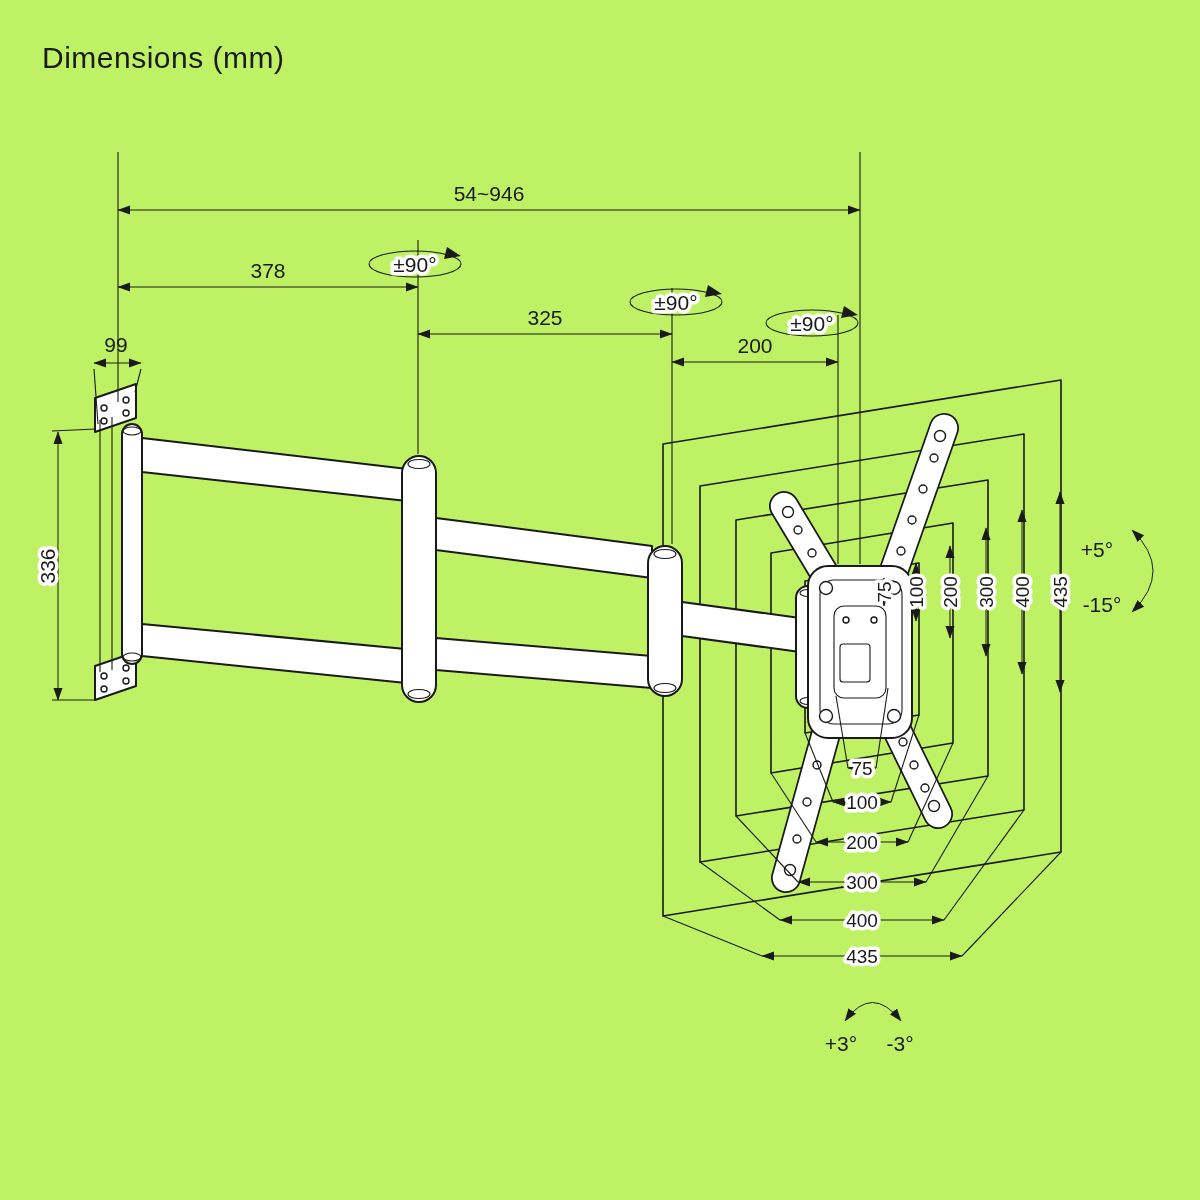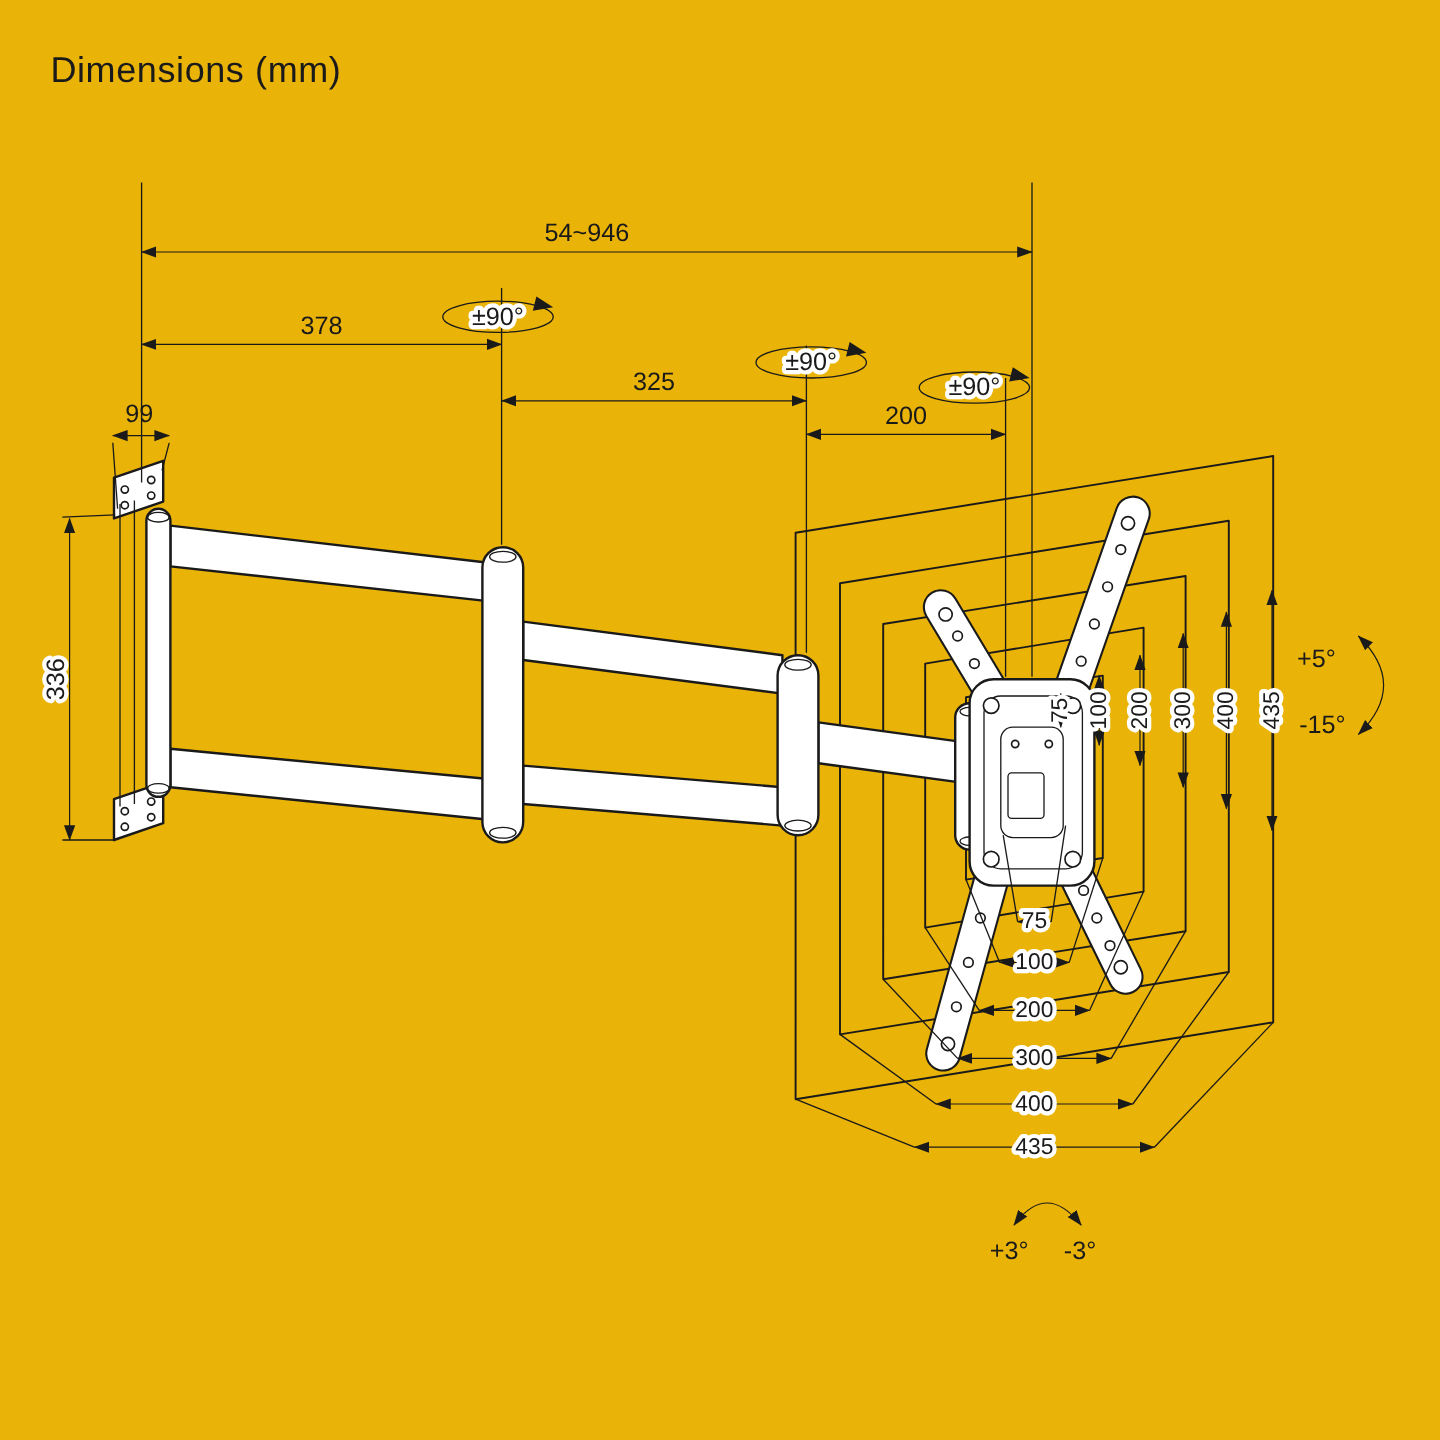--- a/index.html
+++ b/index.html
@@ -1,16 +1,16 @@
 <!DOCTYPE html>
 <html><head>
 <meta charset="utf-8">
 <style>
   html,body{margin:0;padding:0;background:#fff;}
-  .canvas{position:relative;width:1200px;height:1200px;background:#eab308;overflow:hidden;
+  .canvas{position:relative;width:1200px;height:1200px;background:#bef264;overflow:hidden;
           font-family:"Liberation Sans",sans-serif;}
   svg{display:block;}
   text{fill:#1a1a1a;font-family:"Liberation Sans",sans-serif;}
   .title{font-size:30px;font-weight:500;letter-spacing:.5px;}
   .dim{font-size:21px;text-anchor:middle;}
   .sm{font-size:19px;text-anchor:middle;}
   .halo{paint-order:stroke;stroke:#fff;stroke-width:7px;stroke-linejoin:round;}
   .ln{stroke:#1a1a1a;stroke-width:2;fill:#fff;stroke-linejoin:round;}
   .thin{stroke:#1a1a1a;stroke-width:1.1;fill:none;}
   .rectln{stroke:#1a1a1a;stroke-width:1.6;fill:none;stroke-linejoin:round;}

